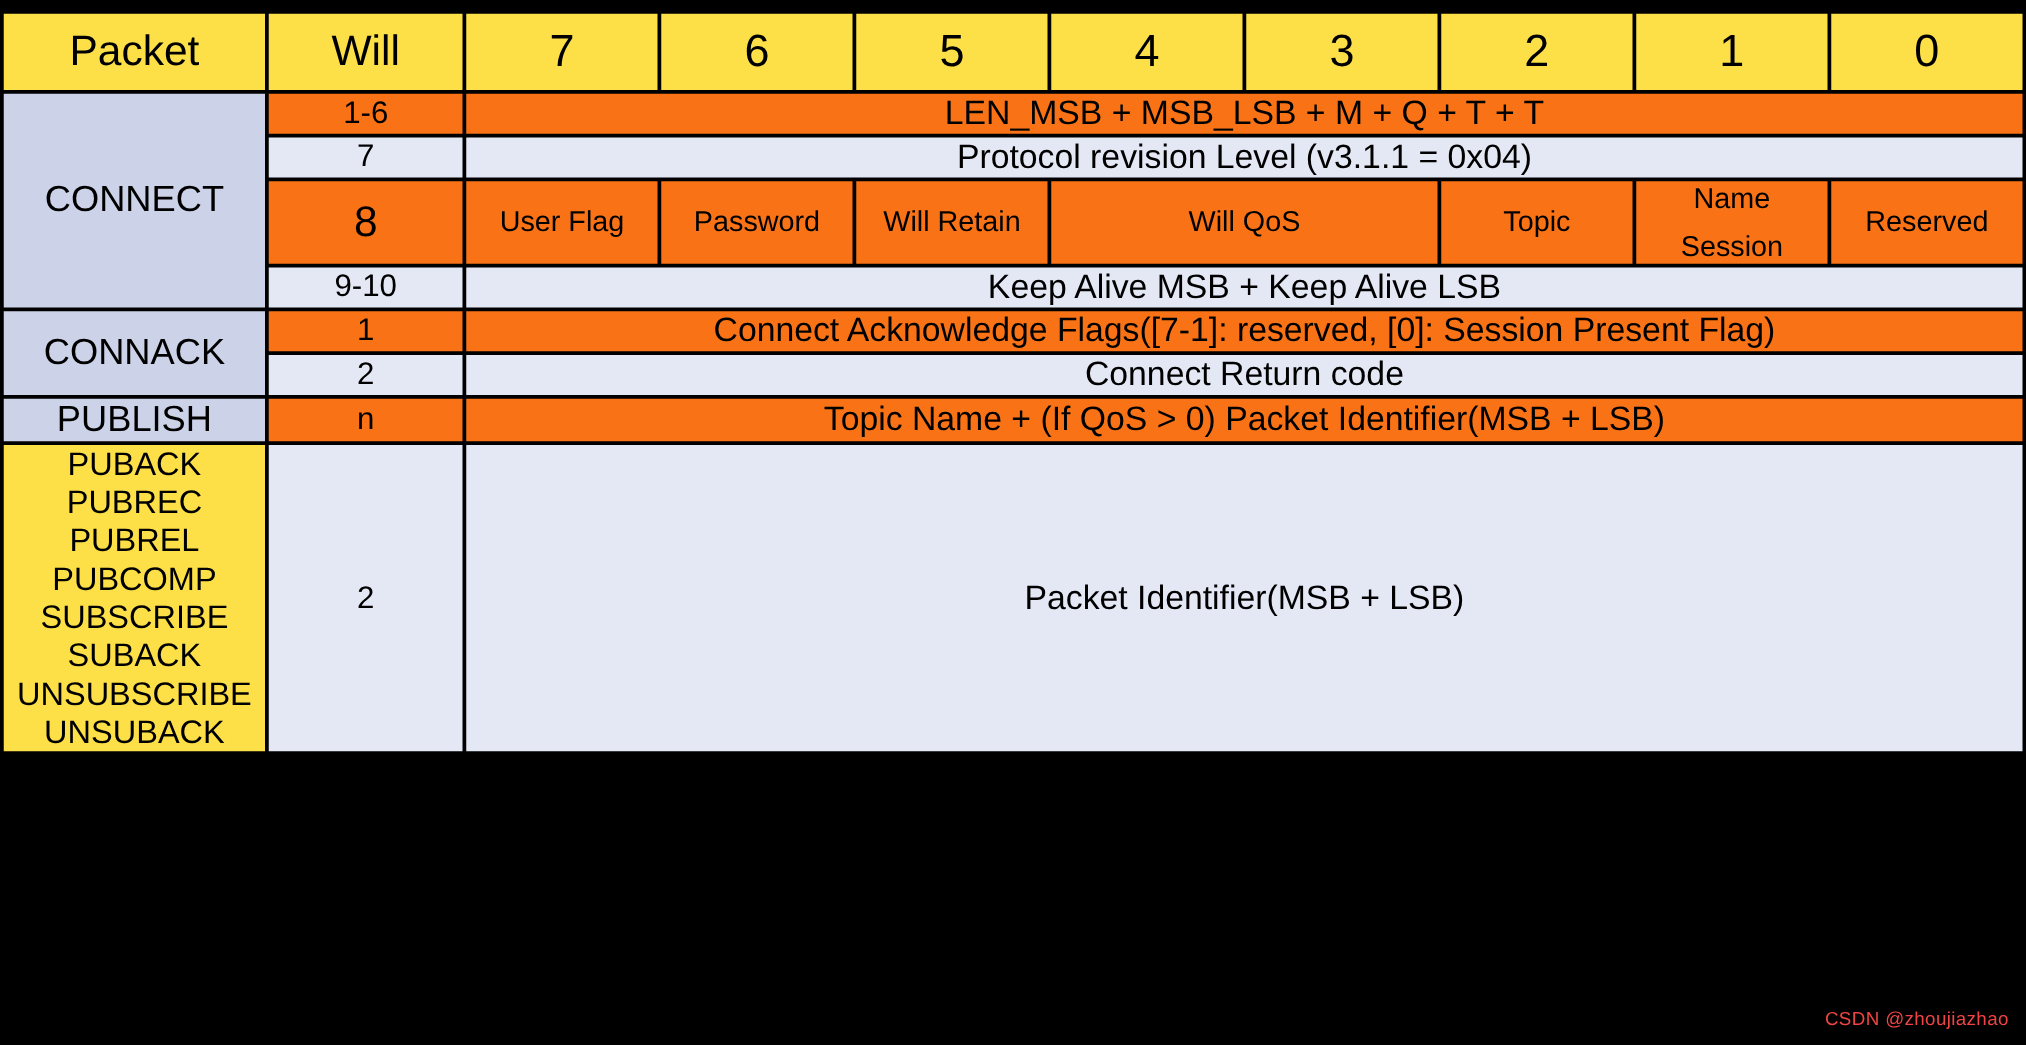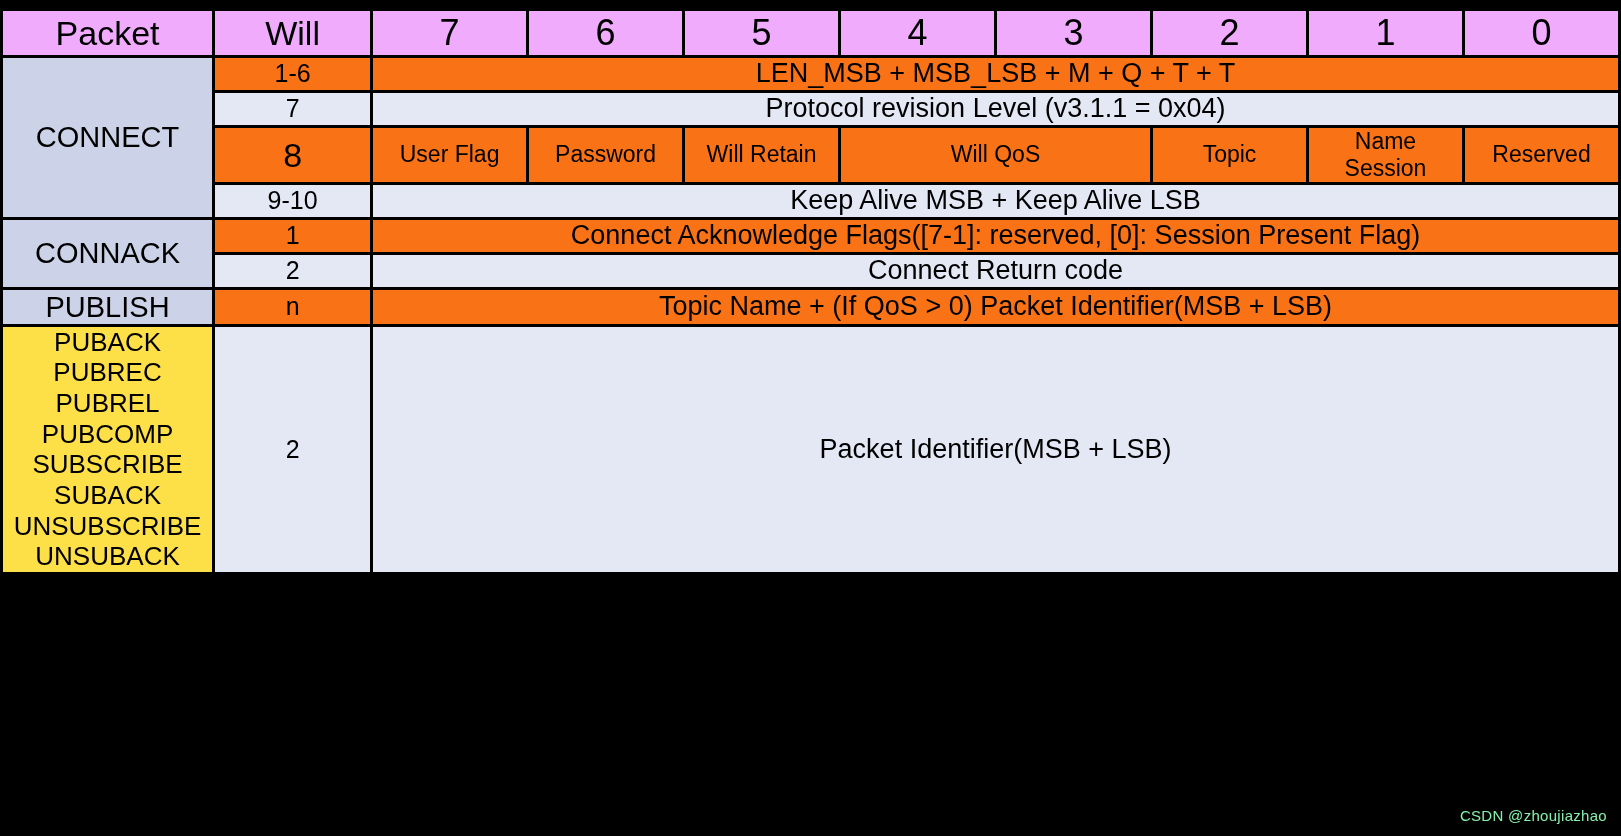--- a/index.html
+++ b/index.html
@@ -31,25 +31,25 @@
     padding: 0;
     margin: 0;
     vertical-align: middle;
     text-align: center;
     color: #000000;
     font-weight: normal;
     line-height: 1.18;
   }
   
   th.hdr {
-    background: #f0abfc;
+    background: #fde047;
     color: #FFFFFF;
     font-size: 34px;
     font-weight: bold;
-    height: 44px;
+    height: 61px;
   }
   th.hdr-bit {
     font-size: 36px;
   }
   
   td.shade-a { background: #f97316; }
   td.shade-b { background: #E4E8F5; }
 
   td.pkt-name {
     font-size: 29px;
@@ -73,21 +73,21 @@
     font-size: 23px;
   }
   .pkt-list-lines span {
     display: block;
   }
   .watermark {
     position: absolute;
     right: 14px;
     bottom: 12px;
     font-size: 15px;
-    color: #86efac;
+    color: #ef4444;
     font-family: "Liberation Sans", sans-serif;
     letter-spacing: 0.3px;
     pointer-events: none;
   }
 </style>
 </head>
 <body>
 
 <div class="screen">
 
@@ -133,21 +133,21 @@
       </tr>
       <tr>
         <td class="bytes big shade-a">8</td>
         <td class="flag shade-a">User Flag</td>
         <td class="flag shade-a">Password</td>
         <td class="flag shade-a">Will Retain</td>
         <td class="flag shade-a" colspan="2">Will QoS</td>
         <td class="flag shade-a">Topic</td>
         <td class="flag shade-a">
             <span style="display: block;">Name</span>
-            <span style="display: block;">Session</span>
+            <span style="display: block; margin-top: 12px;">Session</span>
           </td>
         <td class="flag shade-a">Reserved</td>
       </tr>
       <tr>
         <td class="bytes shade-b">9-10</td>
         <td class="desc shade-b" colspan="8">Keep Alive MSB + Keep Alive LSB</td>
       </tr>
 
       <tr>
         <td class="pkt-name" rowspan="2">CONNACK</td>

